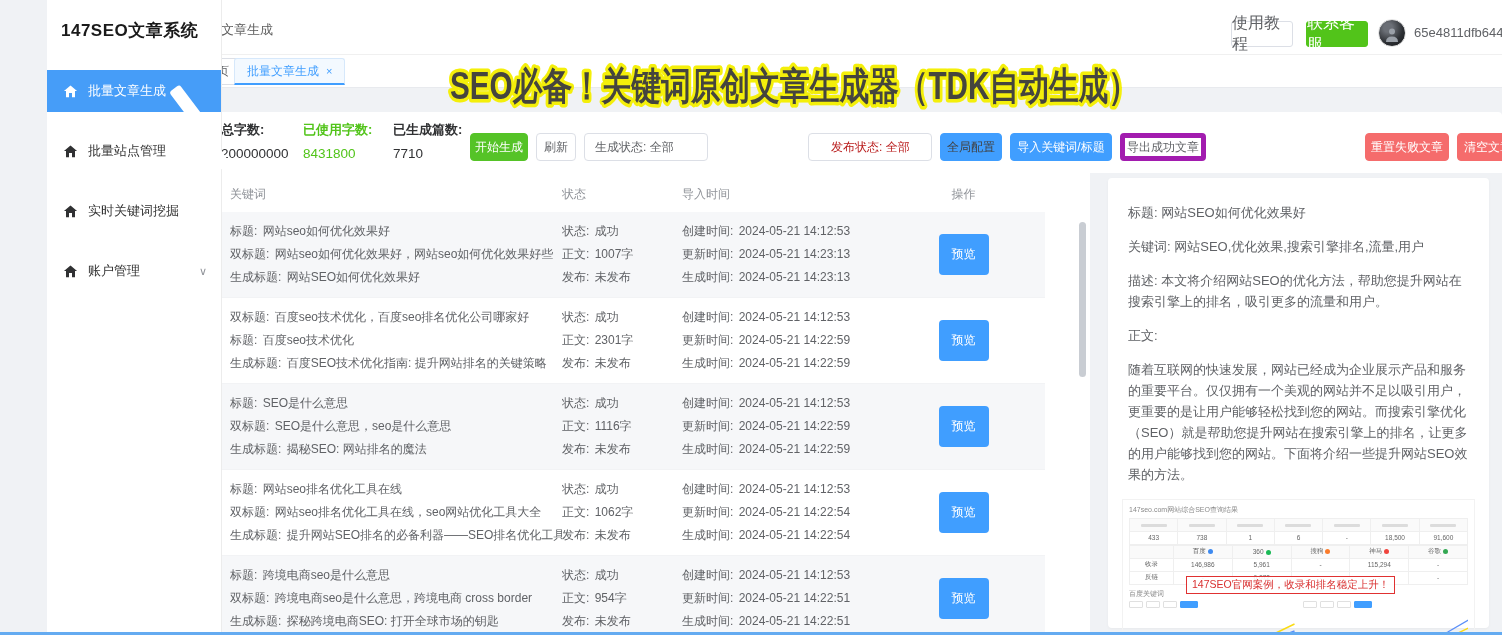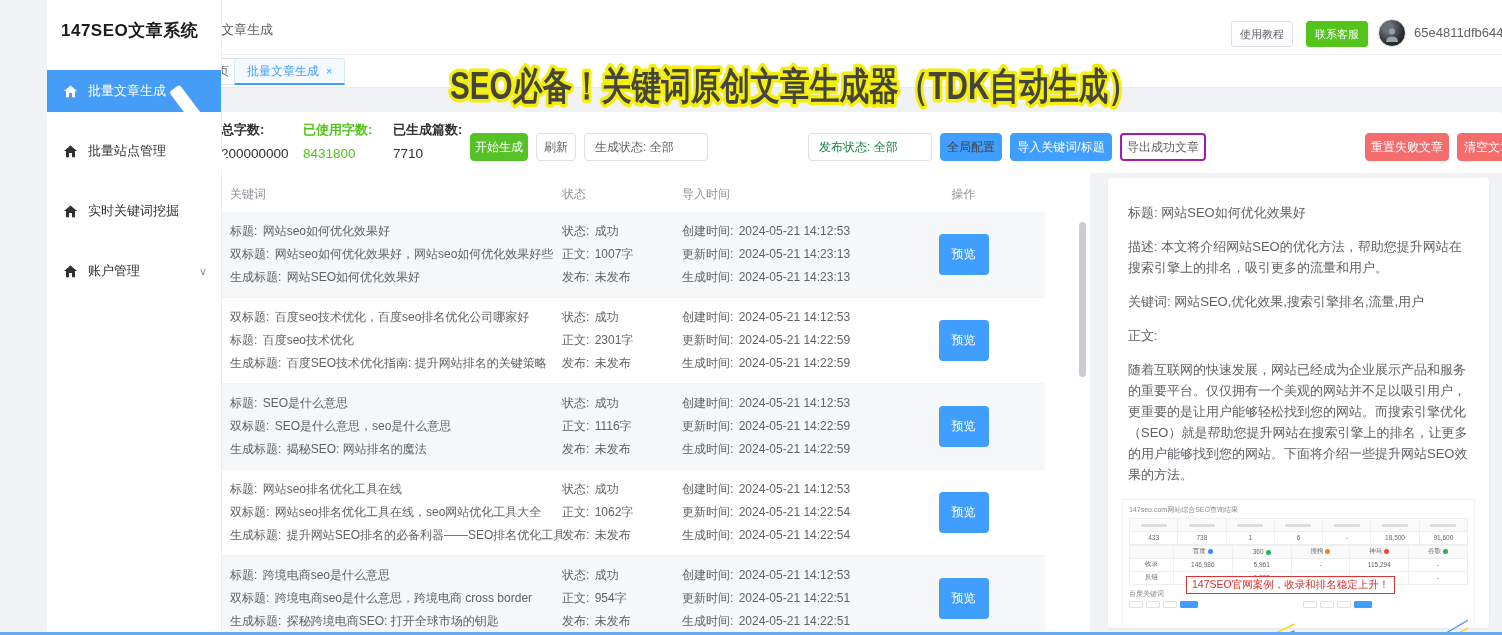--- a/index.html
+++ b/index.html
@@ -15,21 +15,21 @@
     font-size:13px; color:#333; margin-bottom:18px; cursor:pointer; position:relative; }
   .nav-item.active { background:#469df8; color:#fff; }
   .nav-item .ico { width:15px; height:15px; margin-right:10px; flex:0 0 15px; }
   .nav-item .ico svg { display:block; }
   .nav-item .chev { position:absolute; right:14px; color:#909399; font-size:11px; }
 
   
   #header { position:absolute; left:176px; top:0; width:1326px; height:55px;
     background:#fff; border-bottom:1px solid #f0f0f0; z-index:9; }
   #breadcrumb { position:absolute; left:19px; top:21px; font-size:13px; color:#5c5c5c; }
-  .hbtn { position:absolute; top:21px; height:26px; font-size:11px; border-radius:3px;
+  .hbtn { position:absolute; top:21px; height:26px; font-size:16px; border-radius:3px;
     display:flex; align-items:center; justify-content:center; cursor:pointer; }
   #btn-tutorial { left:1055px; width:62px; background:#fff; border:1px solid #dcdfe6; color:#606266; }
   #btn-support { left:1130px; width:62px; background:#52c41a; border:1px solid #52c41a; color:#fff; }
   #avatar { position:absolute; left:1202px; top:19px; width:28px; height:28px; border-radius:50%;
     background:radial-gradient(circle at 35% 30%, #6b6f76 0 18%, #2c2f33 60%, #17181a 100%);
     border:1px solid #e2e2e2; cursor:pointer; overflow:hidden; }
   #avatar svg { display:block; margin:7px auto 0; }
   #user-id { position:absolute; left:1238px; top:25px; font-size:13px; color:#606266; white-space:nowrap; }
 
   
@@ -64,24 +64,24 @@
   #stat-used { left:98px; }
   #stat-used .s-label, #stat-used .s-value { color:#52c41a; }
   #stat-gen { left:188px; }
 
   
   .tbtn { position:absolute; top:21px; height:28px; font-size:12px; border-radius:4px;
     display:flex; align-items:center; justify-content:center; cursor:pointer; white-space:nowrap; }
   #btn-start { left:265px; width:58px; background:#55c327; color:#fff; border:1px solid #55c327; }
   #btn-refresh { left:331px; width:40px; background:#fff; color:#606266; border:1px solid #dcdfe6; }
   #sel-gen { left:379px; width:124px; background:#fff; color:#606266; border:1px solid #dcdfe6; justify-content:flex-start; padding-left:10px; }
-  #sel-pub { left:603px; width:124px; background:#fff; color:#15803d; border:1px solid #dcdfe6; justify-content:flex-start; padding-left:10px; }
+  #sel-pub { left:603px; width:124px; background:#fff; color:#b91c1c; border:1px solid #dcdfe6; justify-content:flex-start; padding-left:22px; }
   #btn-global { left:735px; width:62px; background:#409eff; color:#404040; border:1px solid #409eff; }
   #btn-import { left:805px; width:102px; background:#409eff; color:#fff; border:1px solid #409eff; }
-  #btn-export { left:915px; width:86px; background:#fff; color:#606266; border:2px solid #a21caf; }
+  #btn-export { left:915px; width:86px; background:#fff; color:#606266; border:5px solid #a21caf; }
   #btn-reset { left:1160px; width:84px; background:#f56c6c; color:#fff; border:1px solid #f56c6c; }
   #btn-clear { left:1252px; width:62px; background:#f56c6c; color:#fff; border:1px solid #f56c6c; }
 
   
   #thead { display:flex; padding:13px 45px 9px 12px; font-size:12px; color:#909399; }
   .c-kw { width:345px; padding-left:13px; }
   .c-status { width:120px; }
   .c-time { width:213px; }
   .c-action { width:137px; text-align:center; }
   #tbody .trow { display:flex; margin:0 45px 0 12px; padding:8px 0; font-size:12px;
@@ -327,22 +327,22 @@
     </div>
   </div>
 
 </div>
   <div id="vscroll"></div>
 </div>
 
 <div id="right-card">
   <div class="pv">
     <p>标题: 网站SEO如何优化效果好</p>
+    <p>关键词: 网站SEO,优化效果,搜索引擎排名,流量,用户</p>
     <p>描述: 本文将介绍网站SEO的优化方法，帮助您提升网站在搜索引擎上的排名，吸引更多的流量和用户。</p>
-    <p>关键词: 网站SEO,优化效果,搜索引擎排名,流量,用户</p>
     <p>正文:</p>
     <p>随着互联网的快速发展，网站已经成为企业展示产品和服务的重要平台。仅仅拥有一个美观的网站并不足以吸引用户，更重要的是让用户能够轻松找到您的网站。而搜索引擎优化（SEO）就是帮助您提升网站在搜索引擎上的排名，让更多的用户能够找到您的网站。下面将介绍一些提升网站SEO效果的方法。</p>
   </div>
 
   <div id="report">
     <div id="report-title">147seo.com网站综合SEO查询结果</div>
     <table class="rp-table">
       <tbody>
           <tr class="hdr">
         <td><span class="ph-bar"></span></td>

